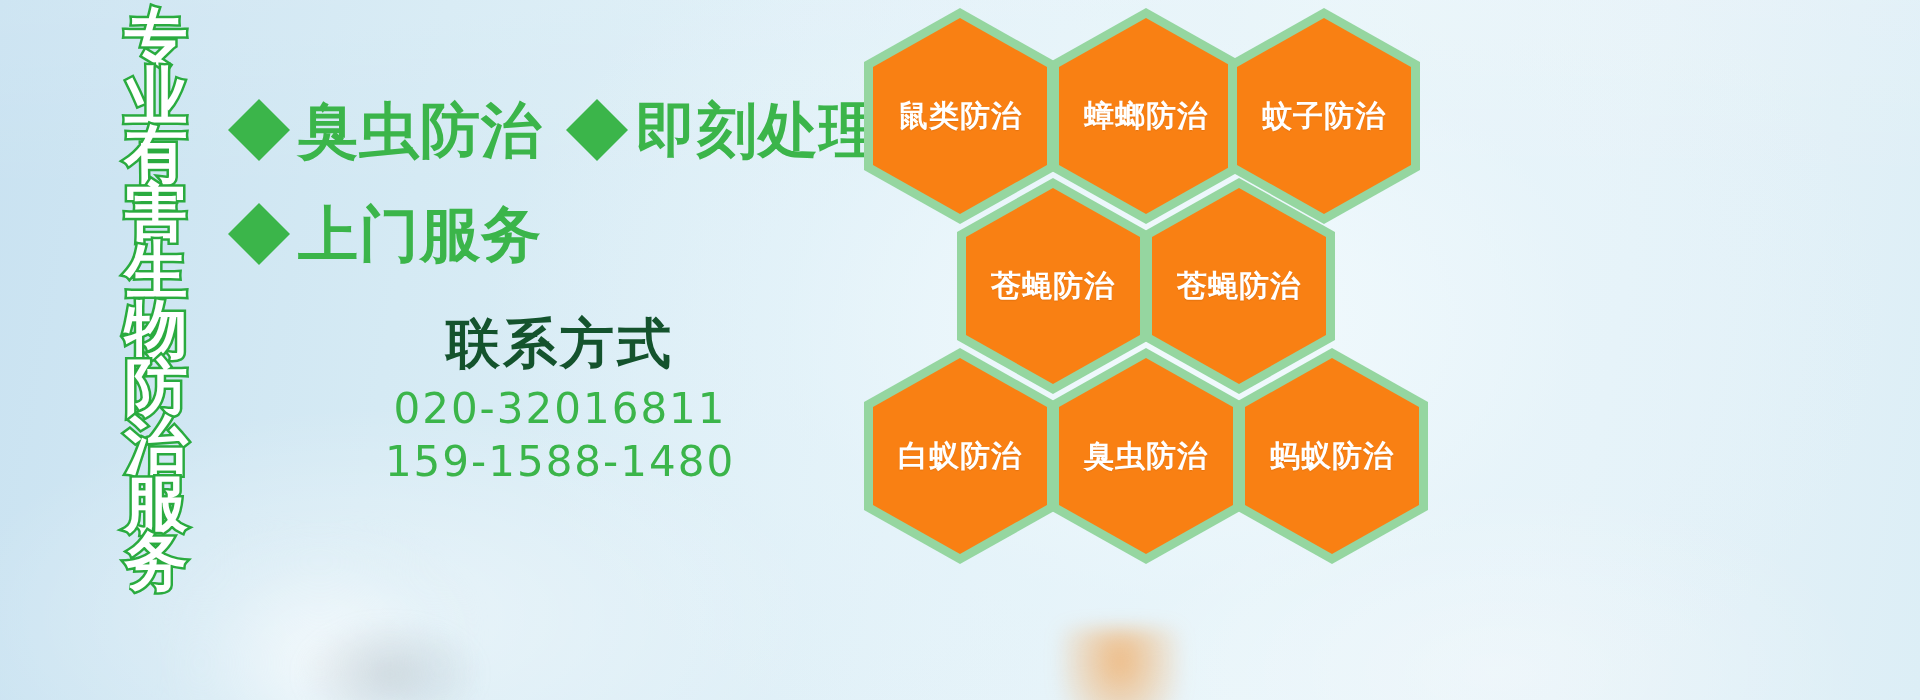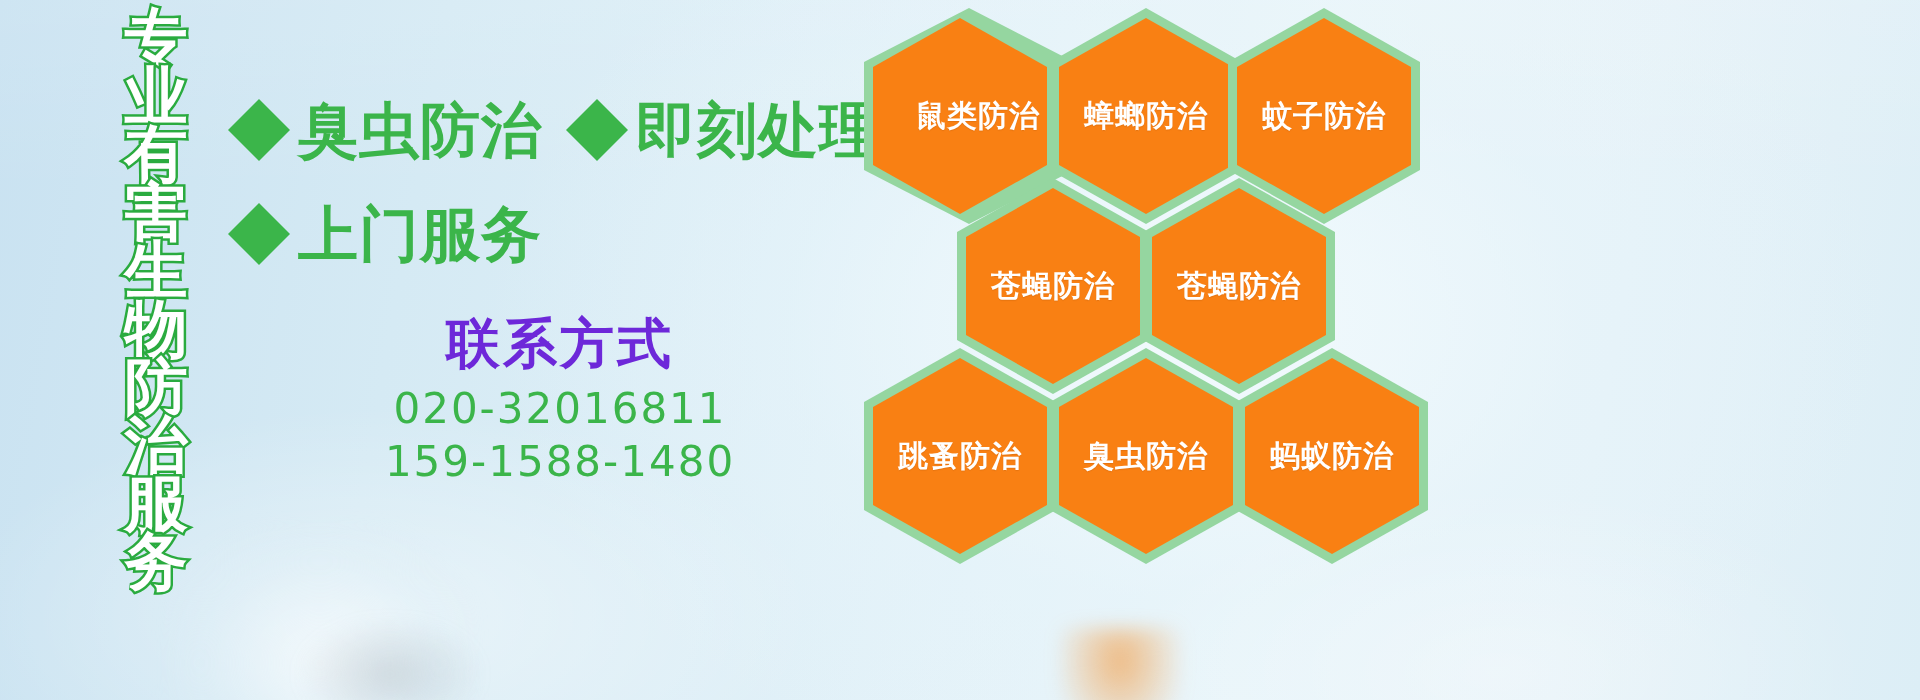--- a/index.html
+++ b/index.html
@@ -124,21 +124,21 @@
   #contact-block {
     position: absolute;
     left: 300px;
     top: 312px;
     width: 520px;
     text-align: center;
   }
   #contact-heading {
     font-size: 54px;
     font-weight: 700;
-    color: #6d28d9;
+    color: #14532d;
     letter-spacing: 3px;
     line-height: 1.18;
     margin-bottom: 6px;
   }
   .phone {
     font-family: "DejaVu Sans", "Liberation Sans", sans-serif;
     font-size: 42px;
     font-weight: 400;
     color: #3bb54a;
     letter-spacing: 2px;
@@ -232,21 +232,21 @@
   </div>
 
   <div id="contact-block">
     <div id="contact-heading">联系方式</div>
     <div class="phone">020-32016811</div>
     <div class="phone">159-1588-1480</div>
   </div>
 
   <div id="honeycomb">
 
-    <div class="hex" style="left:8px;  top:8px;padding-left:18px;">
+    <div class="hex" style="left:8px;  top:8px;">
       <span class="hex-inner"></span>
       <span class="hex-label">鼠类防治</span>
     </div>
     <div class="hex" style="left:194px; top:8px;">
       <span class="hex-inner"></span>
       <span class="hex-label">蟑螂防治</span>
     </div>
     <div class="hex" style="left:372px; top:8px;">
       <span class="hex-inner"></span>
       <span class="hex-label">蚊子防治</span>
@@ -256,21 +256,21 @@
       <span class="hex-inner"></span>
       <span class="hex-label">苍蝇防治</span>
     </div>
     <div class="hex" style="left:287px; top:178px;">
       <span class="hex-inner"></span>
       <span class="hex-label">苍蝇防治</span>
     </div>
 
     <div class="hex" style="left:8px;   top:348px;">
       <span class="hex-inner"></span>
-      <span class="hex-label">跳蚤防治</span>
+      <span class="hex-label">白蚁防治</span>
     </div>
     <div class="hex" style="left:194px; top:348px;">
       <span class="hex-inner"></span>
       <span class="hex-label">臭虫防治</span>
     </div>
     <div class="hex" style="left:380px; top:348px;">
       <span class="hex-inner"></span>
       <span class="hex-label">蚂蚁防治</span>
     </div>
 

